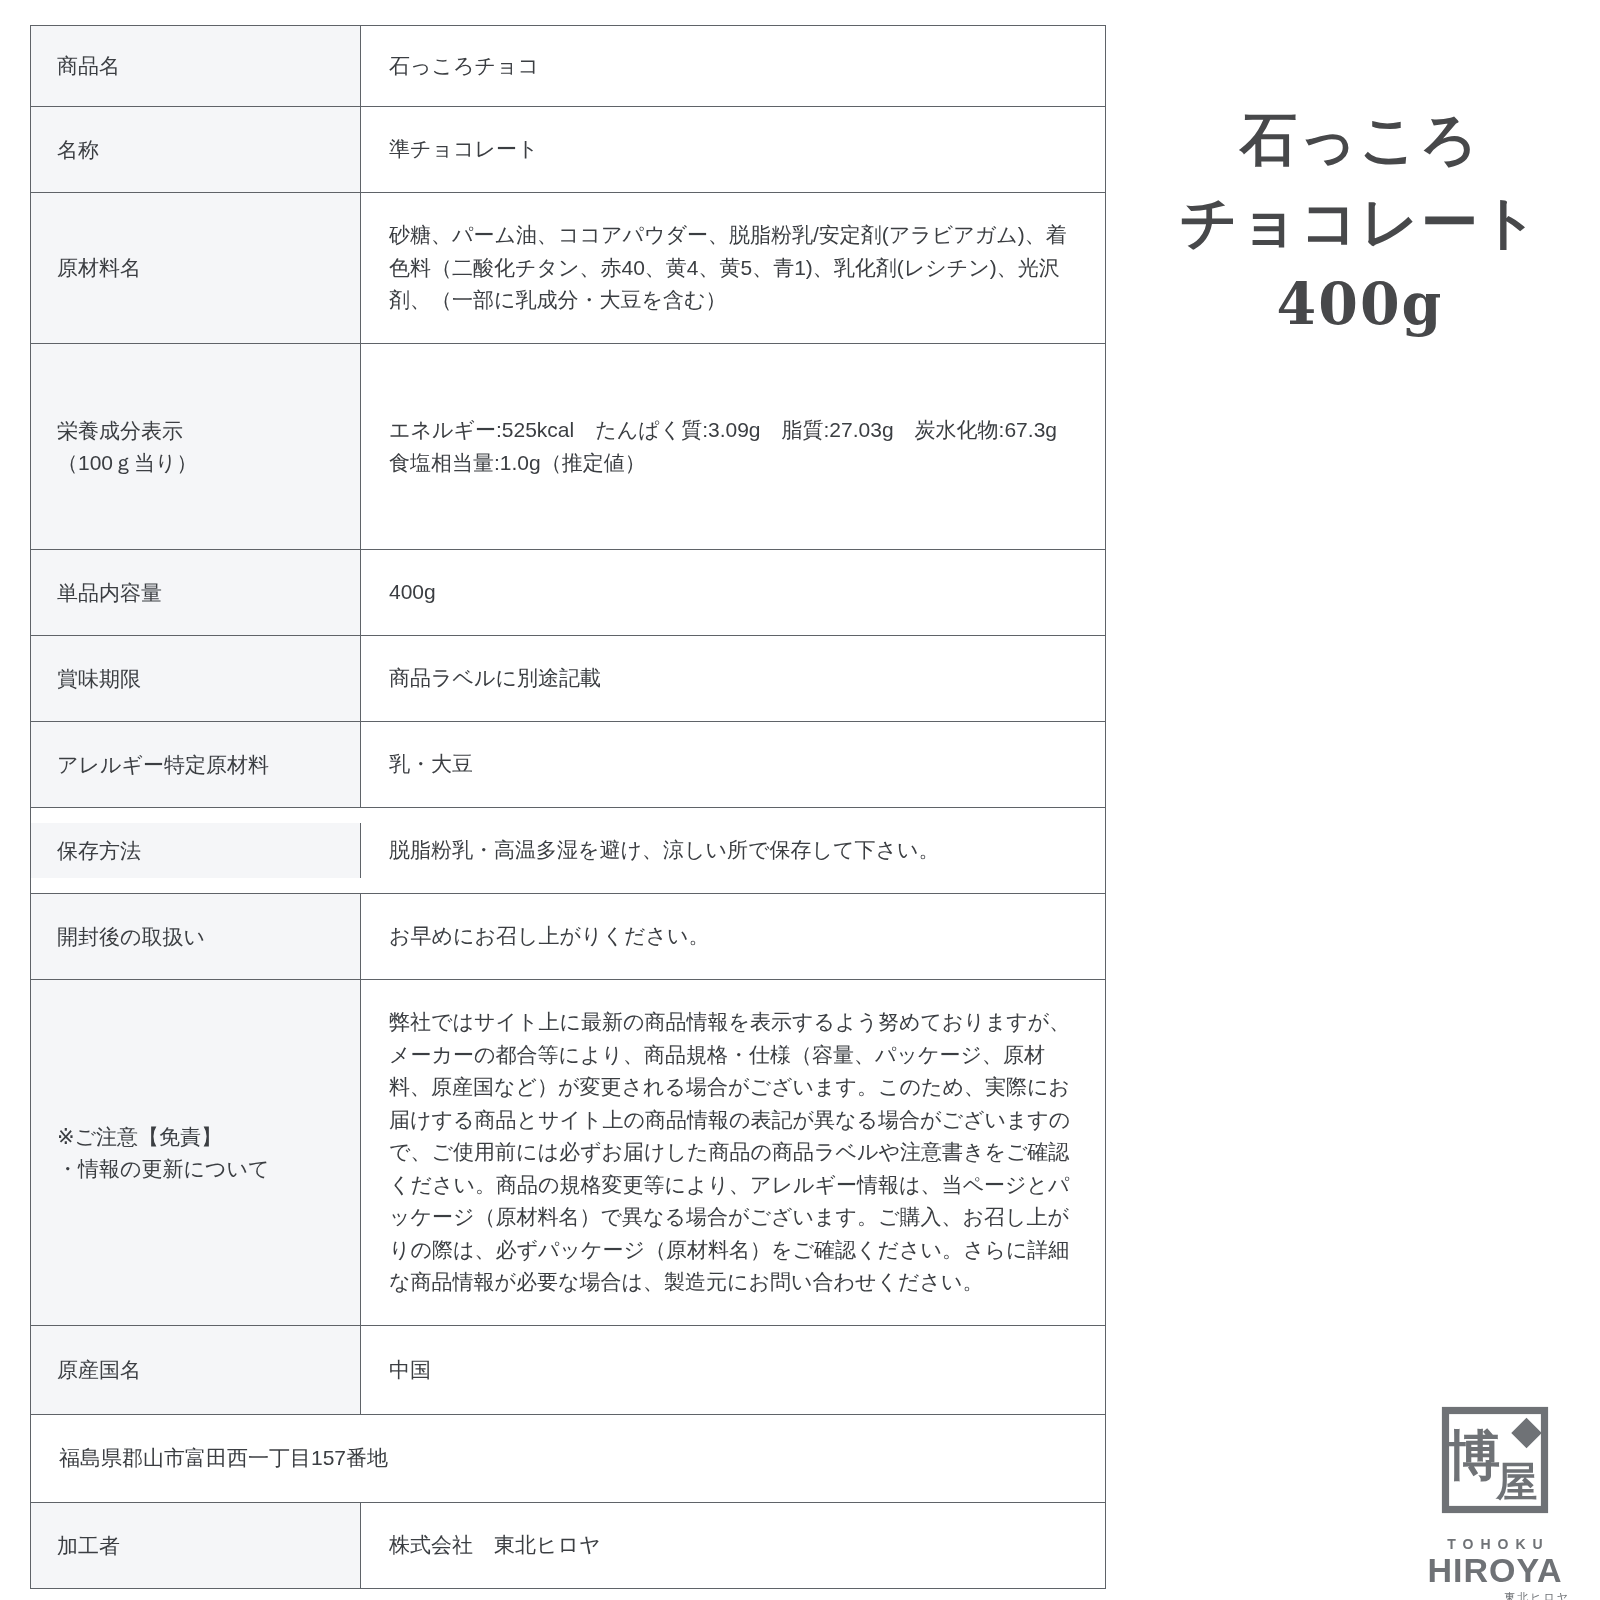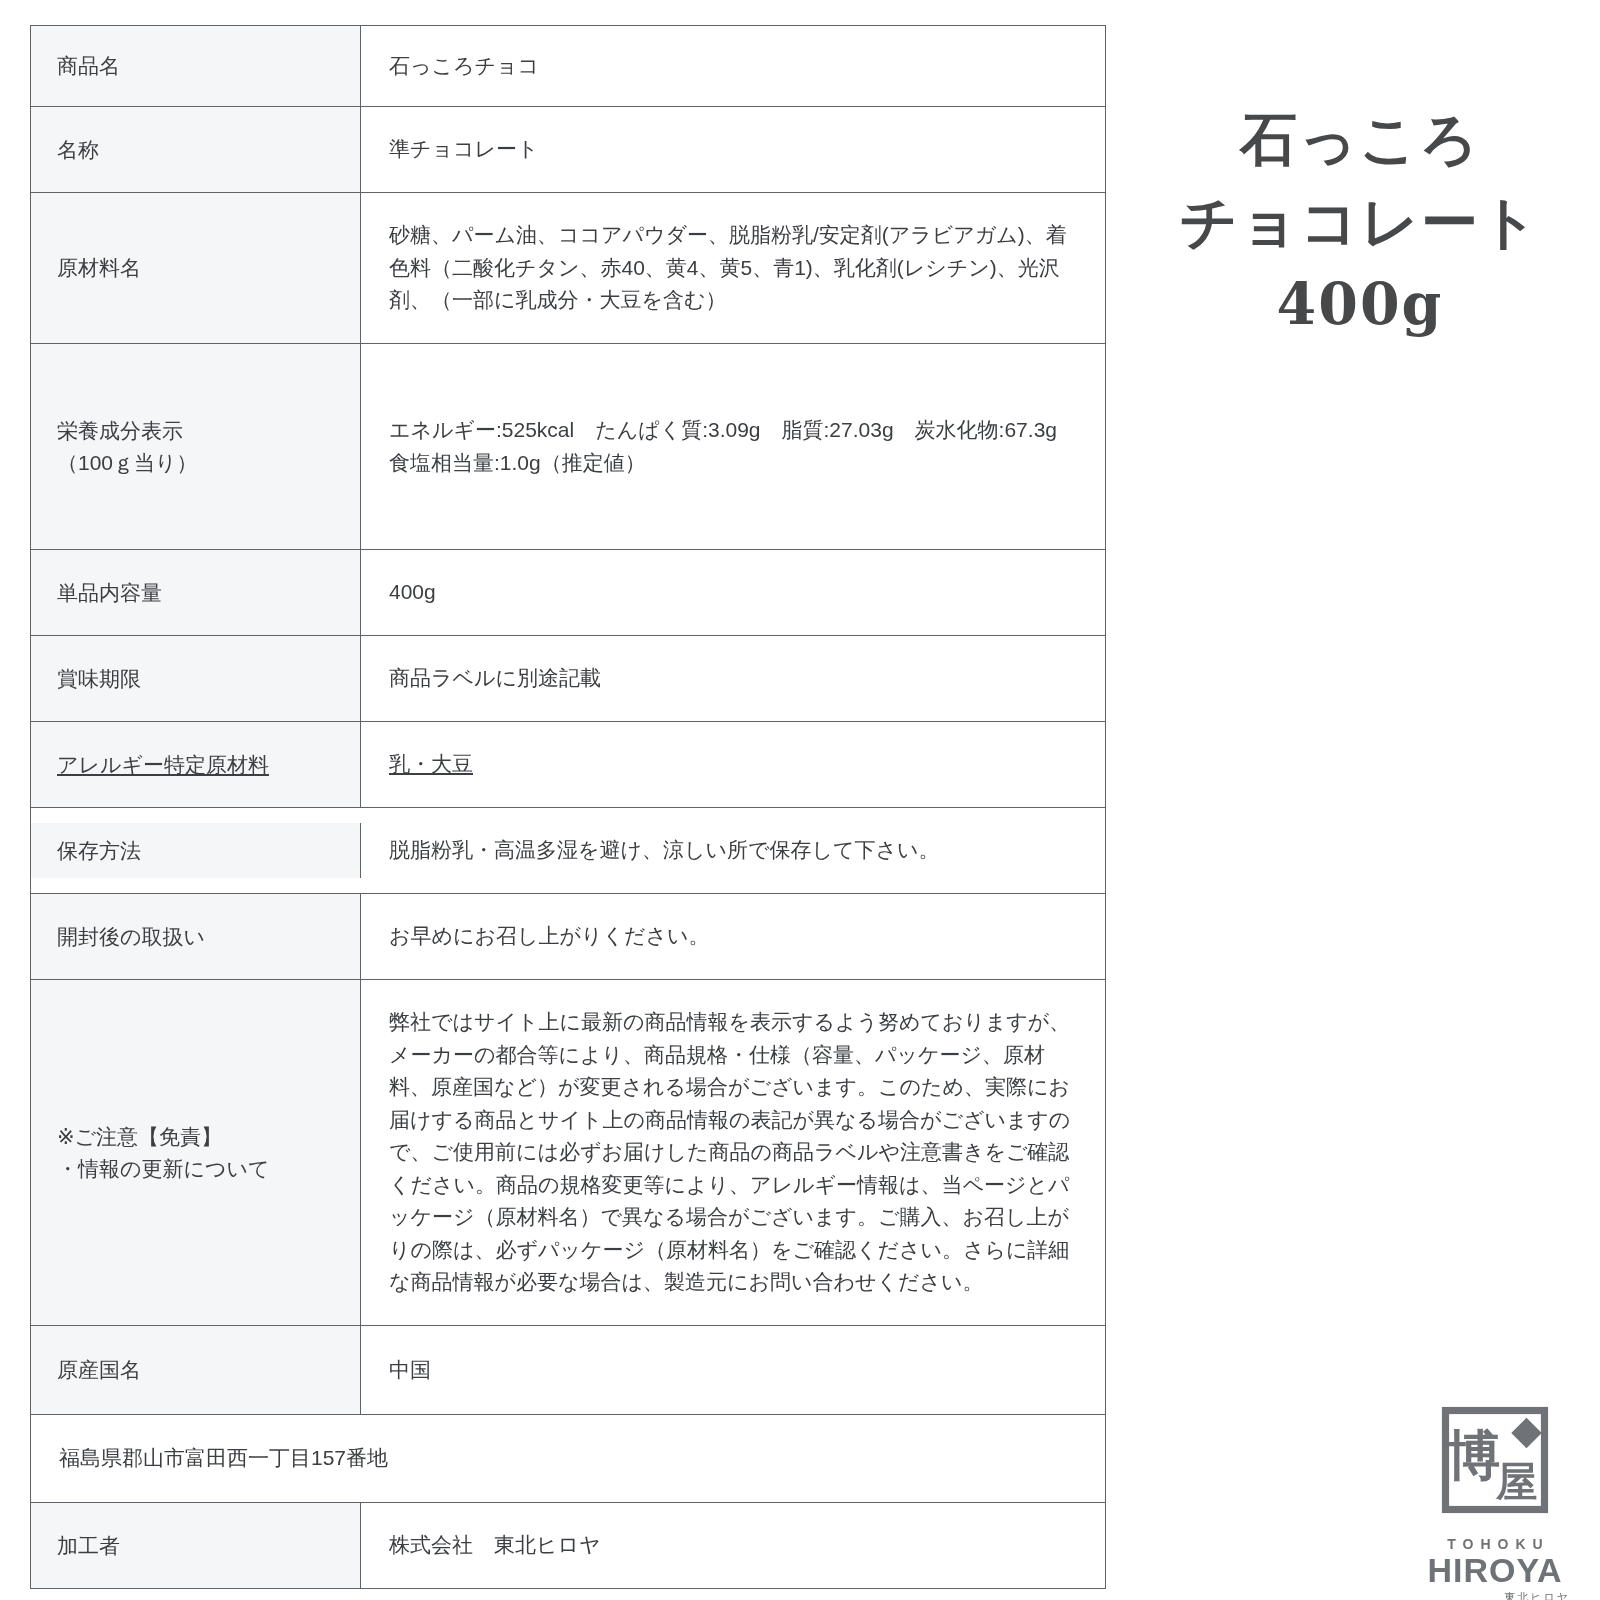--- a/index.html
+++ b/index.html
@@ -26,21 +26,21 @@
     flex:1;display:flex;align-items:center;
     padding:12px 24px 12px 28px;box-sizing:border-box;
     white-space:pre-line;font-size:21px;line-height:1.55;background:#fff;
   }
   .row:nth-child(1){min-height:80px;}
   .row:nth-child(2){min-height:85px;justify-content:center;}
   .row:nth-child(3){min-height:150px;}
   .row:nth-child(4){min-height:205px;}
   .row:nth-child(5){min-height:85px;}
   .row:nth-child(6){min-height:85px;}
-  .row:nth-child(7){min-height:85px;text-decoration:underline;}
+  .row:nth-child(7){min-height:85px;}
   .row:nth-child(8){min-height:85px;align-items:center;}
   .row:nth-child(9){min-height:85px;}
   .row:nth-child(10){min-height:345px;}
   .row:nth-child(11){min-height:88px;}
   .row:nth-child(12){min-height:87px;}
   .row:nth-child(13){min-height:85px;}
   
   .title-block{
     position:absolute;left:1140px;top:84px;width:440px;
     text-align:center;

